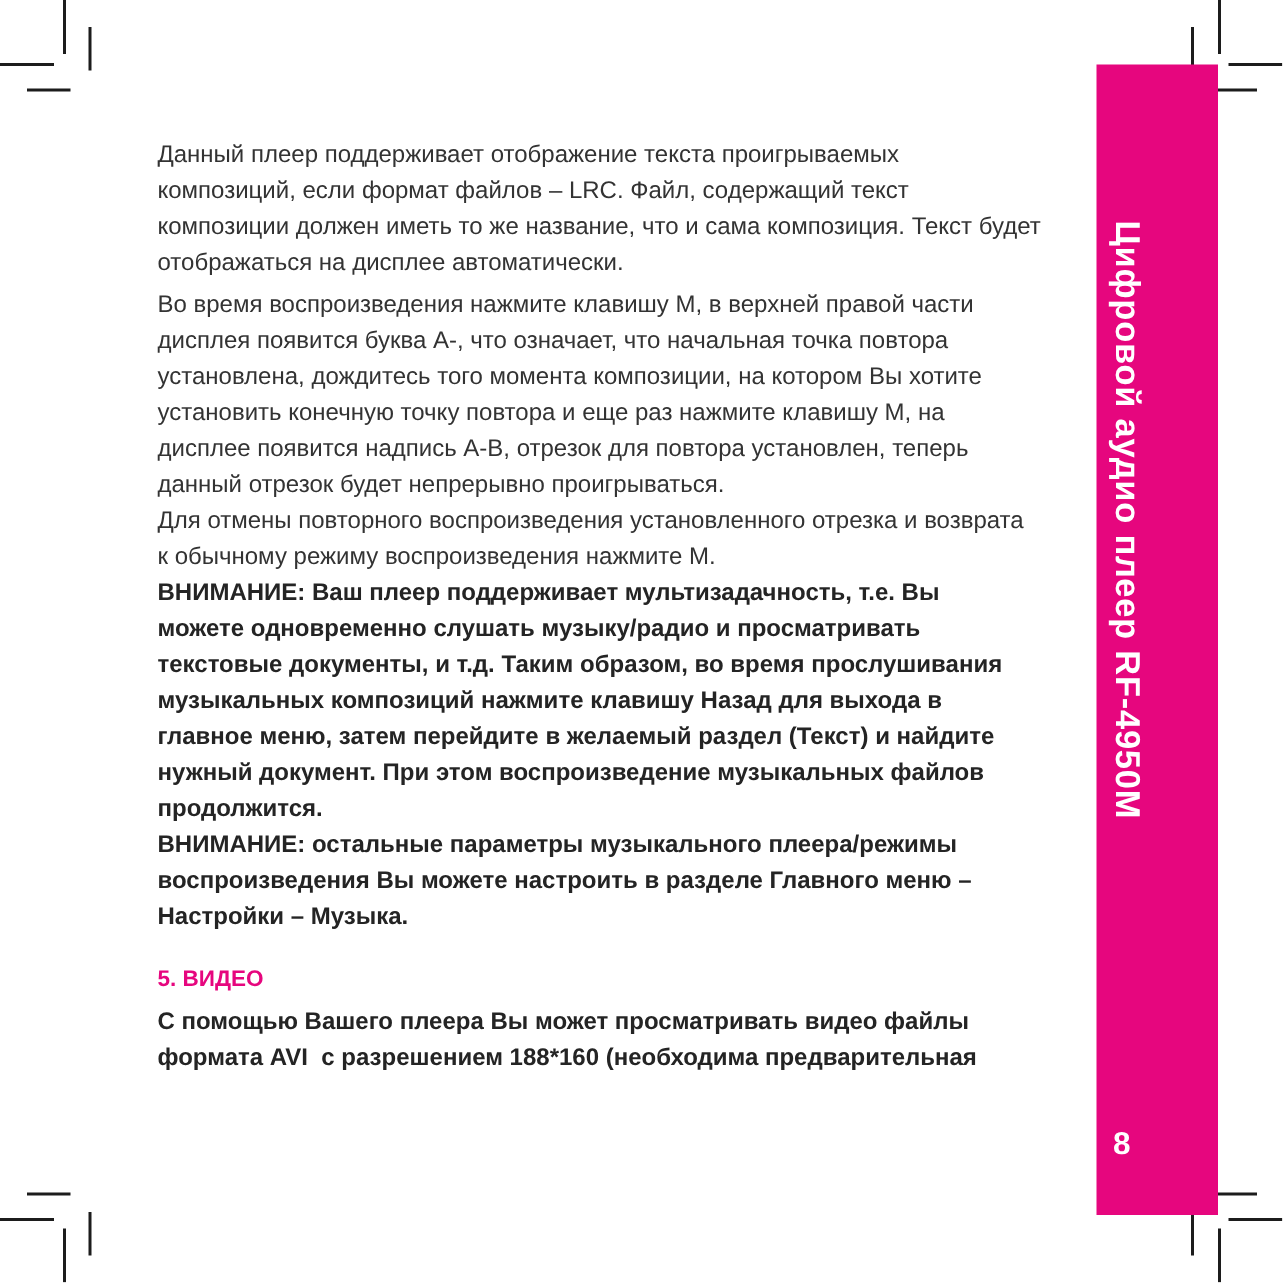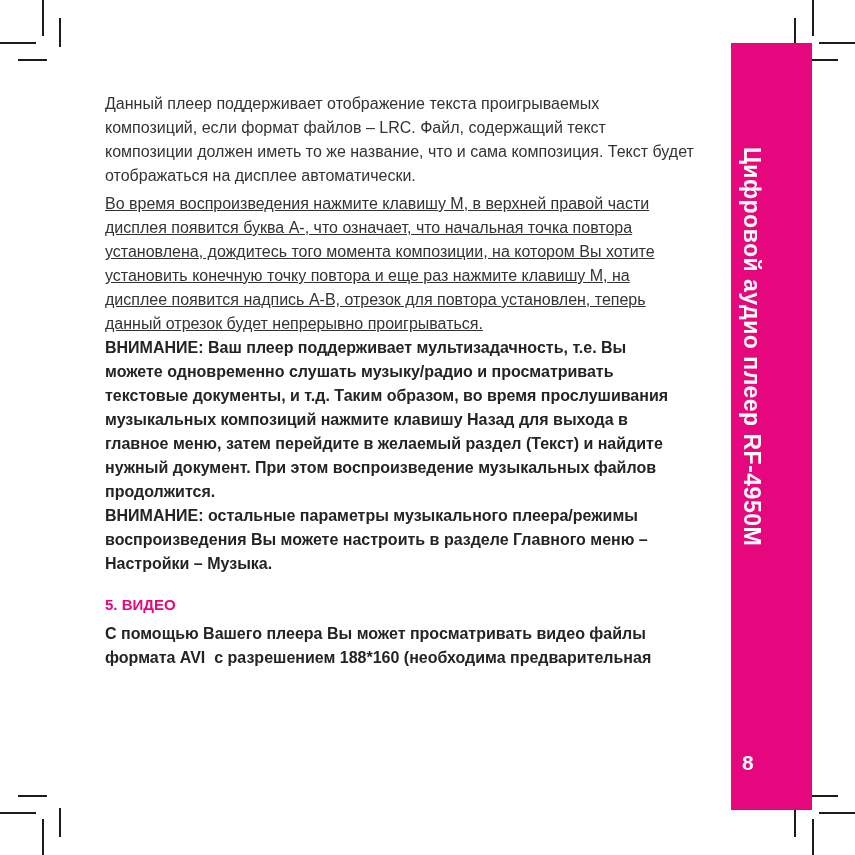--- a/index.html
+++ b/index.html
@@ -29,21 +29,21 @@
   .doc-text p { white-space: pre; margin: 0; }
   .p-bold { font-weight: bold; color: #242424; }
   .sub-heading {
     margin-top: 8px;
     color: #e6067e;
     font-size: 16px;
     line-height: 24px;
     font-weight: normal;
     white-space: pre;
   }
-  .p-after-sub { margin-top: 4px !important; text-decoration: underline; }
+  .p-after-sub { margin-top: 4px !important; }
   .video-heading {
     margin-top: 16px;
     margin-bottom: 4px;
     color: #e6067e;
     font-size: 15px;
     line-height: 26px;
     font-weight: bold;
     white-space: pre;
   }
 
@@ -111,20 +111,22 @@
 отображаться на дисплее автоматически.</p>
 
 
     <p class="p-after-sub">Во время воспроизведения нажмите клавишу М, в верхней правой части
 дисплея появится буква А-, что означает, что начальная точка повтора
 установлена, дождитесь того момента композиции, на котором Вы хотите
 установить конечную точку повтора и еще раз нажмите клавишу М, на
 дисплее появится надпись А-В, отрезок для повтора установлен, теперь
 данный отрезок будет непрерывно проигрываться.</p>
 
+    <p>Для отмены повторного воспроизведения установленного отрезка и возврата
+к обычному режиму воспроизведения нажмите М.</p>
 
     <p class="p-bold">ВНИМАНИЕ: Ваш плеер поддерживает мультизадачность, т.е. Вы
 можете одновременно слушать музыку/радио и просматривать
 текстовые документы, и т.д. Таким образом, во время прослушивания
 музыкальных композиций нажмите клавишу Назад для выхода в
 главное меню, затем перейдите в желаемый раздел (Текст) и найдите
 нужный документ. При этом воспроизведение музыкальных файлов
 продолжится.</p>
 
     <p class="p-bold">ВНИМАНИЕ: остальные параметры музыкального плеера/режимы

